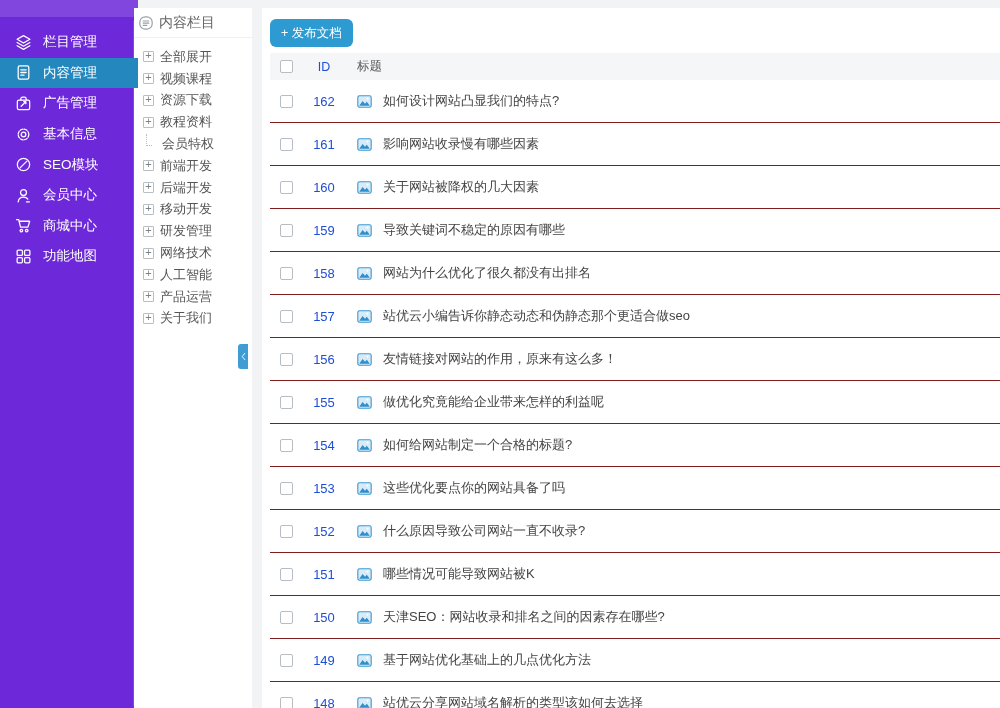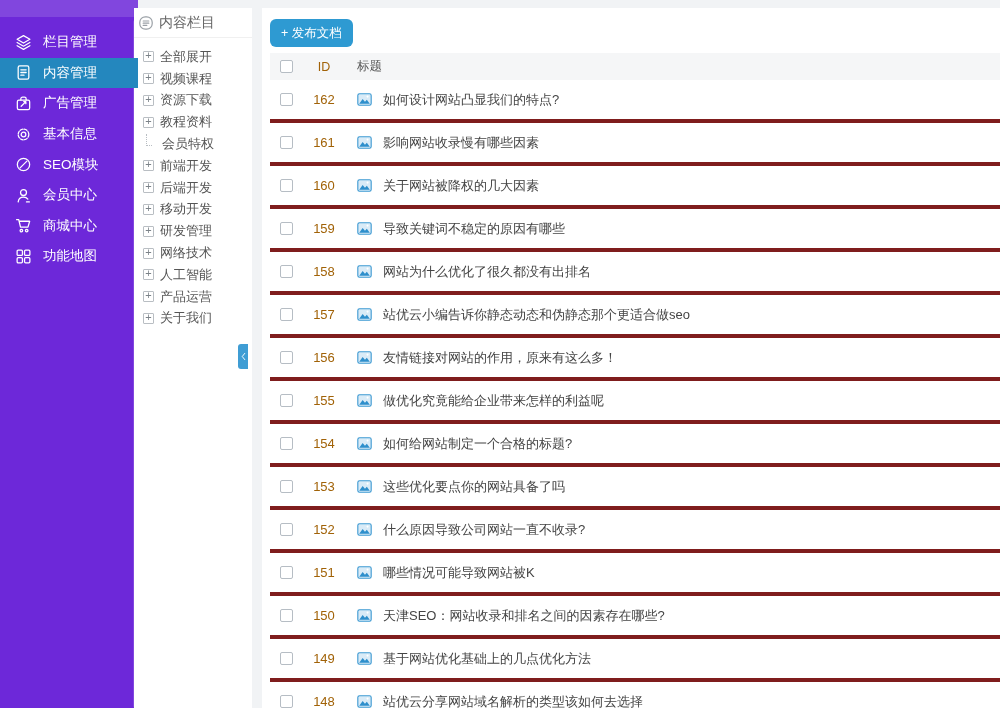--- a/index.html
+++ b/index.html
@@ -36,24 +36,24 @@
   .collapse-tab { position:absolute; left:238px; top:344px; width:10px; height:25px; background:#3f9dd4;
                   border-radius:3px 0 0 3px; display:flex; align-items:center; justify-content:center; cursor:pointer; }
   .collapse-tab svg { width:5px; height:9px; stroke:#fff; fill:none; stroke-width:1.5; stroke-linecap:round; stroke-linejoin:round; }
 
   
   .main { position:absolute; left:262px; top:8px; width:738px; height:700px; background:#fff; overflow:hidden; }
   .publish-btn { margin:11px 0 0 8px; height:28px; padding:0 11px; background:#2e9ad2; color:#fff; font-size:12.5px;
                  border:none; border-radius:6px; cursor:pointer; font-family:inherit; display:inline-flex; align-items:center; }
   .doc-table { margin:6px 0 0 8px; width:730px; }
   .t-head { height:27px; background:#f5f6f7; display:flex; align-items:center; color:#555; font-size:12.5px; }
-  .t-row  { height:43px; display:flex; align-items:center; border-bottom:4px solid #7f1d1d; font-size:13px; color:#444; }
+  .t-row  { height:43px; display:flex; align-items:center; border-bottom:1px solid #7f1d1d; font-size:13px; color:#444; }
   .c-check { margin-left:10px; width:14px; flex:none; display:flex; }
   .checkbox { appearance:none; -webkit-appearance:none; width:13px; height:13px; border:1px solid #b6bdc4; border-radius:2px; background:#fff; margin:0; cursor:pointer; }
-  .c-id   { width:24px; margin-left:18px; text-align:center; color:#a16207; flex:none; }
+  .c-id   { width:24px; margin-left:18px; text-align:center; color:#1d4ed8; flex:none; }
   .c-icon { margin-left:21px; width:15px; height:13px; flex:none; display:flex; }
   .c-title{ margin-left:11px; cursor:pointer; white-space:nowrap; }
   .t-head .c-title { margin-left:21px; cursor:default; }
 </style>
 </head>
 <body>
 
 <nav class="sidebar">
   <div class="sidebar-menu">
 

